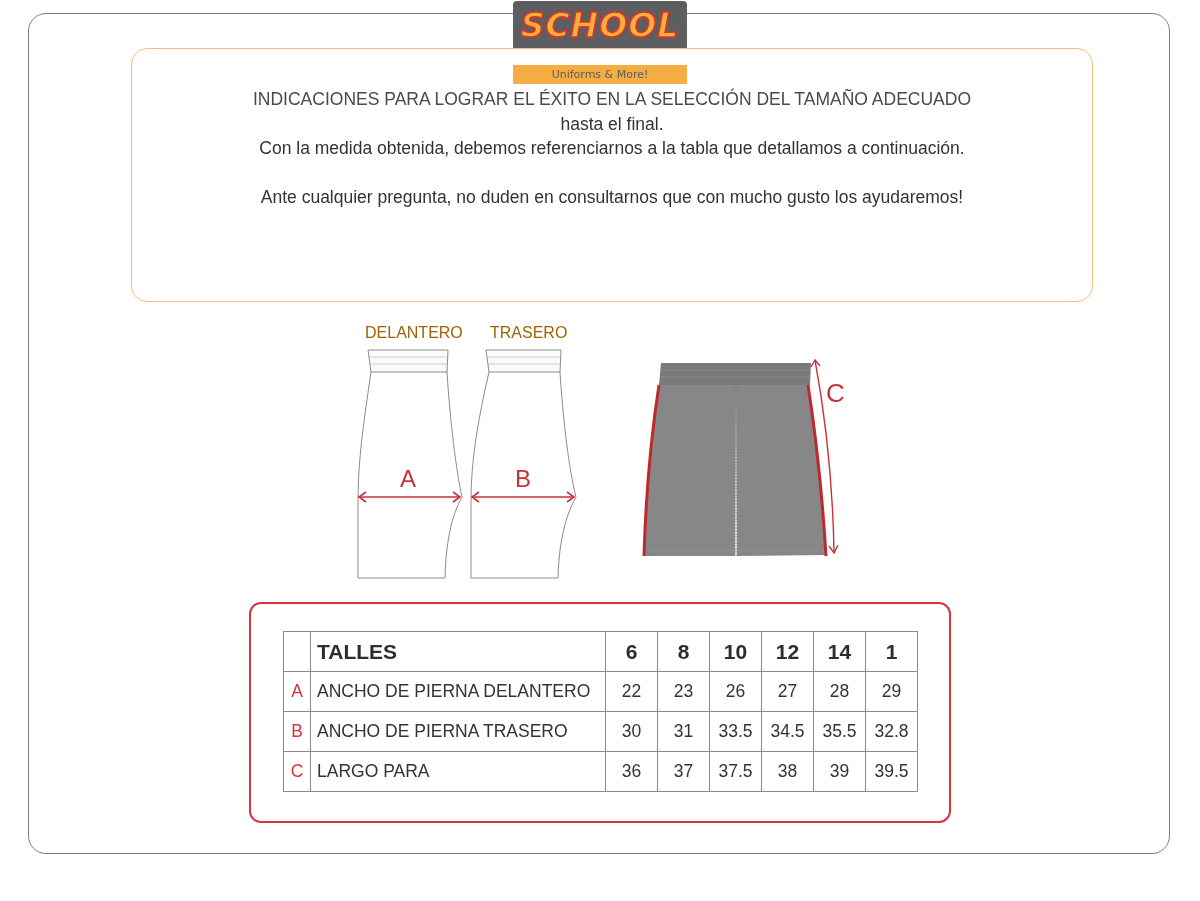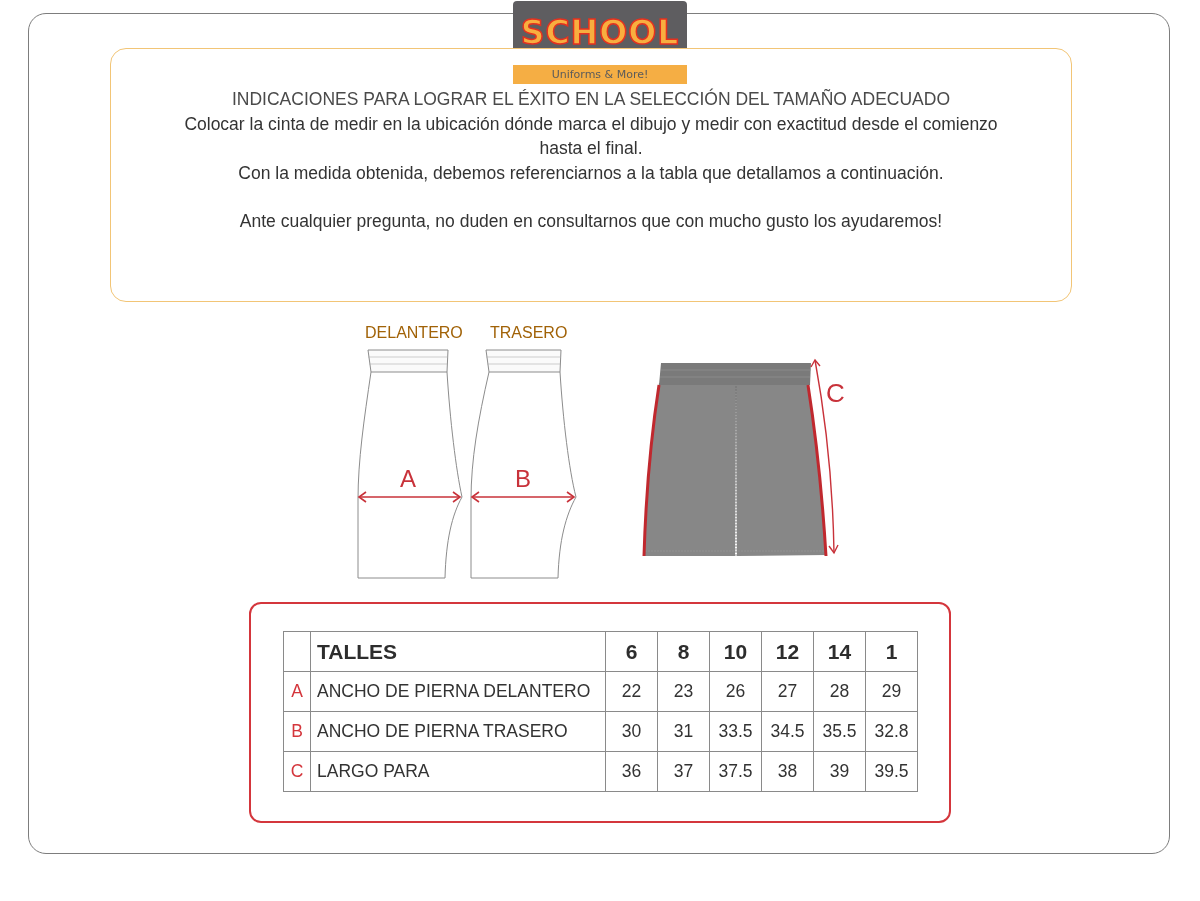--- a/index.html
+++ b/index.html
@@ -2,26 +2,26 @@
 <html><head>
 <meta charset="utf-8">
 <style>
   html, body { margin:0; padding:0; background:#ffffff; }
   body { width:1200px; height:901px; position:relative; overflow:hidden;
          font-family:"DejaVu Sans", "Liberation Sans", sans-serif; color:#3c3c3c; }
   .frame { position:absolute; left:28px; top:13px; width:1142px; height:841px;
            border:1.5px solid #7d7d7d; border-radius:18px; box-sizing:border-box; background:#fff; }
   .logo { position:absolute; left:513px; top:1px; width:174px; height:67px; }
   .logo-top { height:48px; background:#5e5d60; border-radius:4px 4px 0 0; display:flex;
-              align-items:flex-end; justify-content:center; }
+              align-items:center; justify-content:center;font-style:italic; }
   .logo-title { font-family:"DejaVu Sans", sans-serif; font-weight:bold; font-size:33px; letter-spacing:1px;
                 color:#f8ae3f; -webkit-text-stroke:1.5px #e5311f; line-height:1; }
   .logo-bottom { height:19px; background:#f5ae44; display:flex; align-items:center; justify-content:center;
                  font-size:11px; color:#5b5b5b;margin-top:16px; }
-  .info { position:absolute; left:110px; top:48px; width:962px; height:254px;
+  .info { position:absolute; left:131px; top:48px; width:962px; height:254px;
           border:1.5px solid #f2c576; border-radius:16px; box-sizing:border-box; }
   .info-text { position:absolute; left:0; right:0; top:38px; text-align:center;
                font-family:"Liberation Sans", sans-serif; font-size:17.5px; line-height:24.5px; color:#333; }
   .info-text .title { color:#4a4a4a; }
   .info-text .gap { height:24px; }
   .label { position:absolute; font-family:"Liberation Sans", sans-serif; font-size:16px; color:#a16207; }
   svg { position:absolute; overflow:visible; }
   .sizebox { position:absolute; left:249px; top:602px; width:702px; height:221px;
              border:2px solid #d4363c; border-radius:12px; box-sizing:border-box; }
   table.sizes { position:absolute; left:283px; top:631px; border-collapse:collapse;
@@ -40,21 +40,20 @@
 <div class="logo">
   <div class="logo-top">
     <span class="logo-title">SCHOOL</span>
   </div>
   <div class="logo-bottom">Uniforms &amp; More!</div>
 </div>
 
 <div class="info">
   <div class="info-text">
     <div class="title">INDICACIONES PARA LOGRAR EL ÉXITO EN LA SELECCIÓN DEL TAMAÑO ADECUADO</div>
-    <div>Colocar la cinta de medir en la ubicación dónde marca el dibujo y medir con exactitud desde el comienzo</div>
     <div>hasta el final.</div>
     <div>Con la medida obtenida, debemos referenciarnos a la tabla que detallamos a continuación.</div>
     <div class="gap"></div>
     <div>Ante cualquier pregunta, no duden en consultarnos que con mucho gusto los ayudaremos!</div>
   </div>
 </div>
 
 <div class="label" style="left:365px; top:324px;">DELANTERO</div>
 <div class="label" style="left:490px; top:324px;">TRASERO</div>
 

